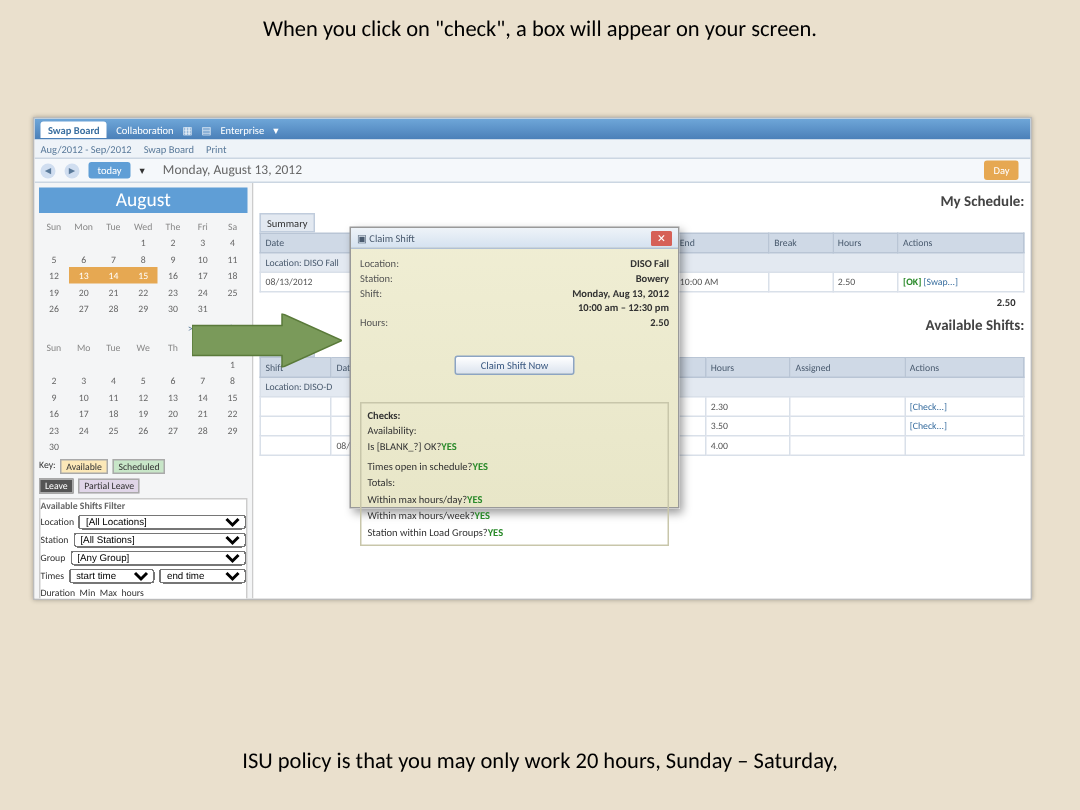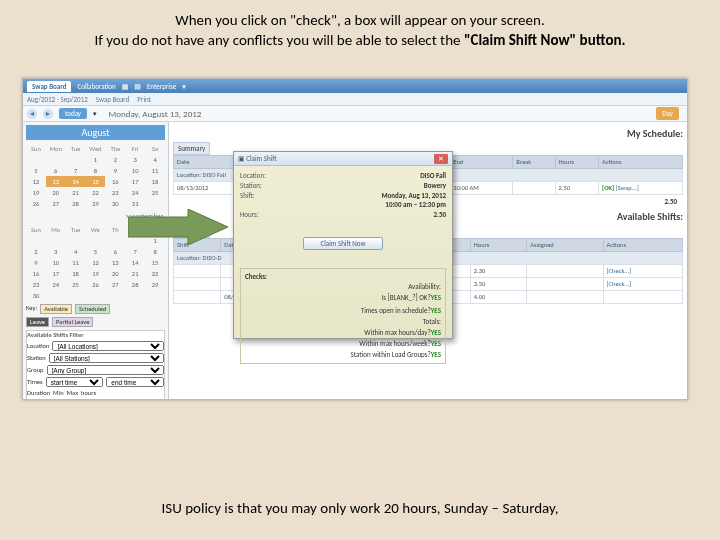--- a/index.html
+++ b/index.html
@@ -11,21 +11,21 @@
   .topbar .tab { background: #fff; color: #3a6fa0; padding: 1px 5px; border-radius: 2px 2px 0 0; font-weight: bold; }
   .toolbar { height: 13px; background: #eef3f8; border-bottom: 1px solid #cbd6e2; display: flex; align-items: center; padding: 0 4px; gap: 8px; }
   .toolbar .lnk { color: #5a7a9a; }
   .datebar { height: 16px; background: #f5f8fb; border-bottom: 1px solid #cbd6e2; display: flex; align-items: center; padding: 0 4px; gap: 6px; }
   .datebar .arrow { width: 10px; height: 10px; background: #d0def0; border-radius: 50%; display: inline-flex; align-items: center; justify-content: center; color: #5a7a9a; font-size: 7px; }
   .datebar .datechip { background: #5f9ed6; color: #fff; padding: 1px 6px; border-radius: 2px; }
   .datebar .datemain { font-size: 9px; color: #666; margin-left: 6px; }
   .datebar .daybtn { margin-left: auto; margin-right: 4px; background: #e6a852; color: #fff; padding: 2px 6px; border-radius: 2px; }
   .mainarea { display: flex; height: calc(100% - 43px); }
   .sidebar { width: 146px; background: #f4f5f6; border-right: 1px solid #ccc; padding: 3px; display: flex; flex-direction: column; gap: 3px; }
-  .monthhdr { background: #5f9ed6; color: #fff; text-align: center; padding: 1px 0; font-size: 10px; }
+  .monthhdr { background: #5f9ed6; color: #fff; text-align: center; padding: 1px 0; font-size: 13px; }
   .cal { width: 100%; border-collapse: collapse; font-size: 6.5px; }
   .cal th, .cal td { text-align: center; padding: 1.5px 0; width: 14.28%; color: #666; }
   .cal th { color: #888; font-weight: normal; }
   .cal .hl { background: #e6a852; color: #fff; }
   .navrow { display: flex; justify-content: space-between; padding: 0 2px; color: #5a7a9a; }
   .keyrow { display: flex; gap: 3px; font-size: 6.5px; }
   .kbox { padding: 0 3px; border: 1px solid #aaa; }
   .filterbox { border: 1px solid #ccc; background: #fff; padding: 0; font-size: 6.5px; display: flex; flex-direction: column; gap: 2px; }
   .filterbox .row { display: flex; gap: 3px; align-items: center; }
   .filterbox select { font-size: 6.5px; height: 10px; flex: 1; }
@@ -40,31 +40,30 @@
   .tbl .link { color: #3a6fa0; }
   .modal { position: absolute; left: 210px; top: 72px; width: 220px; height: 188px; background: linear-gradient(#f0eed4, #e8e6c8); border: 1px solid #999; box-shadow: 2px 3px 6px rgba(0,0,0,0.4); font-size: 7px; }
   .modal .titlebar { height: 14px; background: linear-gradient(#eef3f8, #d5e2f0); border-bottom: 1px solid #b0c0d4; display: flex; align-items: center; padding: 0 4px; color: #4a5b6f; }
   .modal .titlebar .x { margin-left: auto; width: 14px; height: 10px; background: #d66056; color: #fff; display: flex; align-items: center; justify-content: center; font-size: 7px; border-radius: 1px; }
   .modal .body { padding: 4px 6px; }
   .modal .lbl { color: #555; }
   .modal .val { color: #333; font-weight: bold; }
   .modal .line { display: flex; justify-content: space-between; margin: 1px 0; }
   .modal .btn { margin: 18px auto; width: 80px; height: 13px; background: linear-gradient(#fff,#dbe3ee); border: 1px solid #8ca4c3; border-radius: 2px; display: flex; align-items: center; justify-content: center; color: #3a5880; }
   .modal .check { border: 1px solid #c8c6aa; padding: 3px 4px; margin-top: 4px; }
-  .modal .check .crow { display: flex; justify-content: flex-end; padding: 1px 0; }
+  .modal .check .crow { display: flex; justify-content: flex-start; padding: 1px 0; }
   .modal .yes { color: #2a8a2a; font-weight: bold; }
   .bigarrow { position: absolute; left: 105px; top: 130px; width: 100px; height: 36px; pointer-events: none; }
   .instr-bot { position: absolute; bottom: 22px; left: 0; right: 0; text-align: center; font-size: 15px; line-height: 1.35; color: #000; }
 </style>
 </head>
 <body>
 
 <div class="instr-top">
   <div><span>When you click on "check", a box will appear on your screen.</span></div>
-  <div><span>If you do not have any conflicts you will be able to select the </span><span class="bold">"Claim Shift Now" button.</span></div>
 </div>
 
 <div class="screenshot">
   <div class="topbar">
     <span class="tab">Swap Board</span>
     <span>Collaboration</span>
     <span>▦</span>
     <span>▤</span>
     <span>Enterprise</span>
     <span>▾</span>

